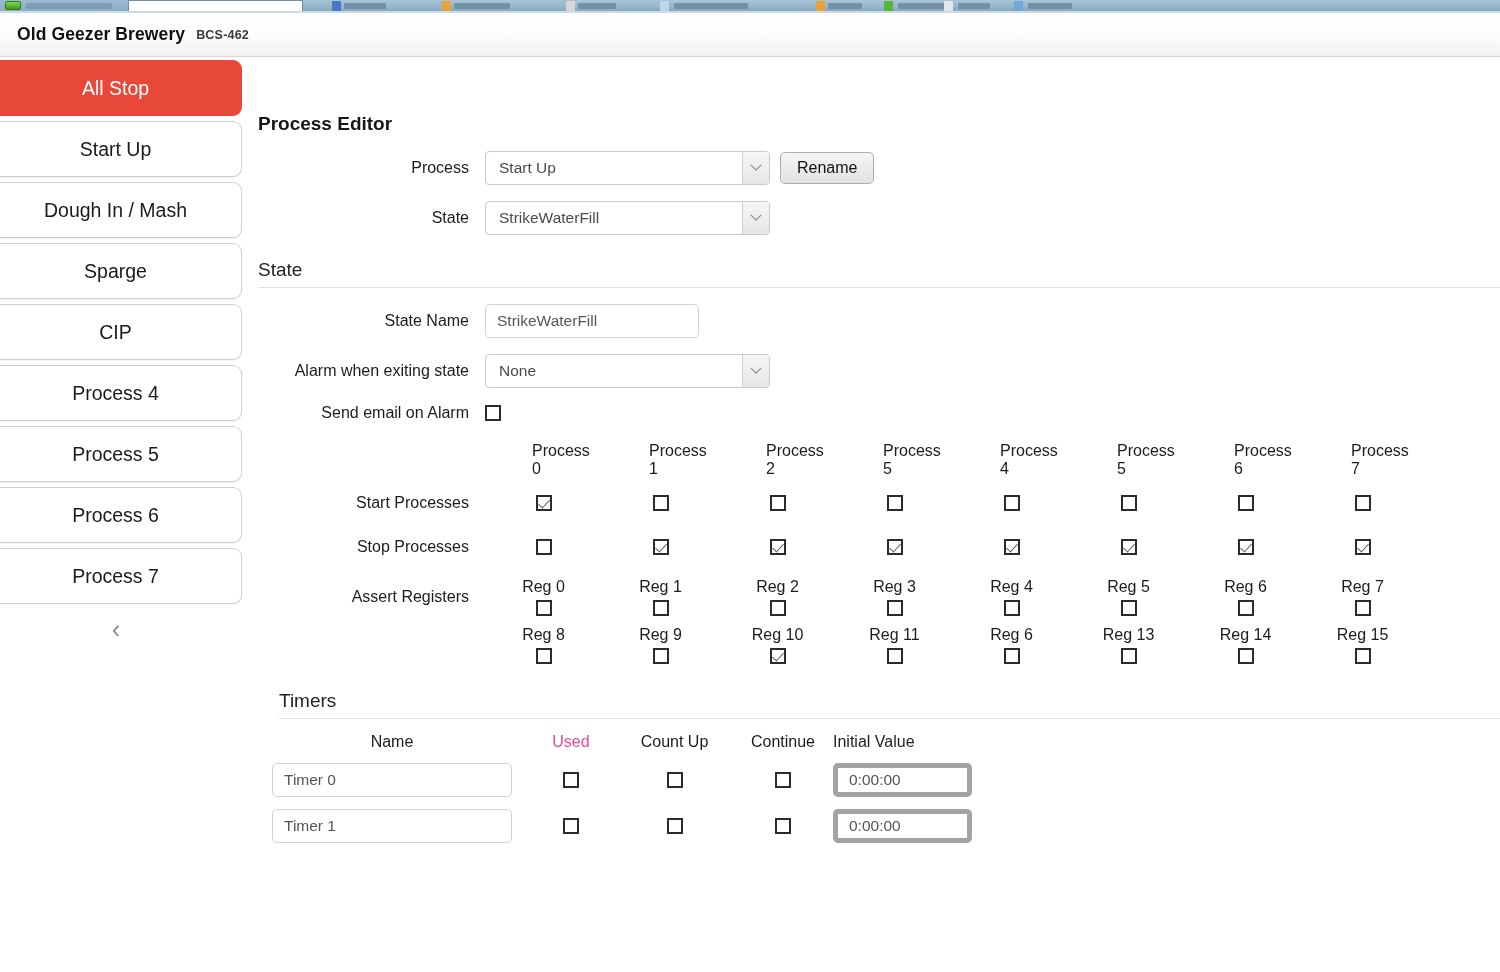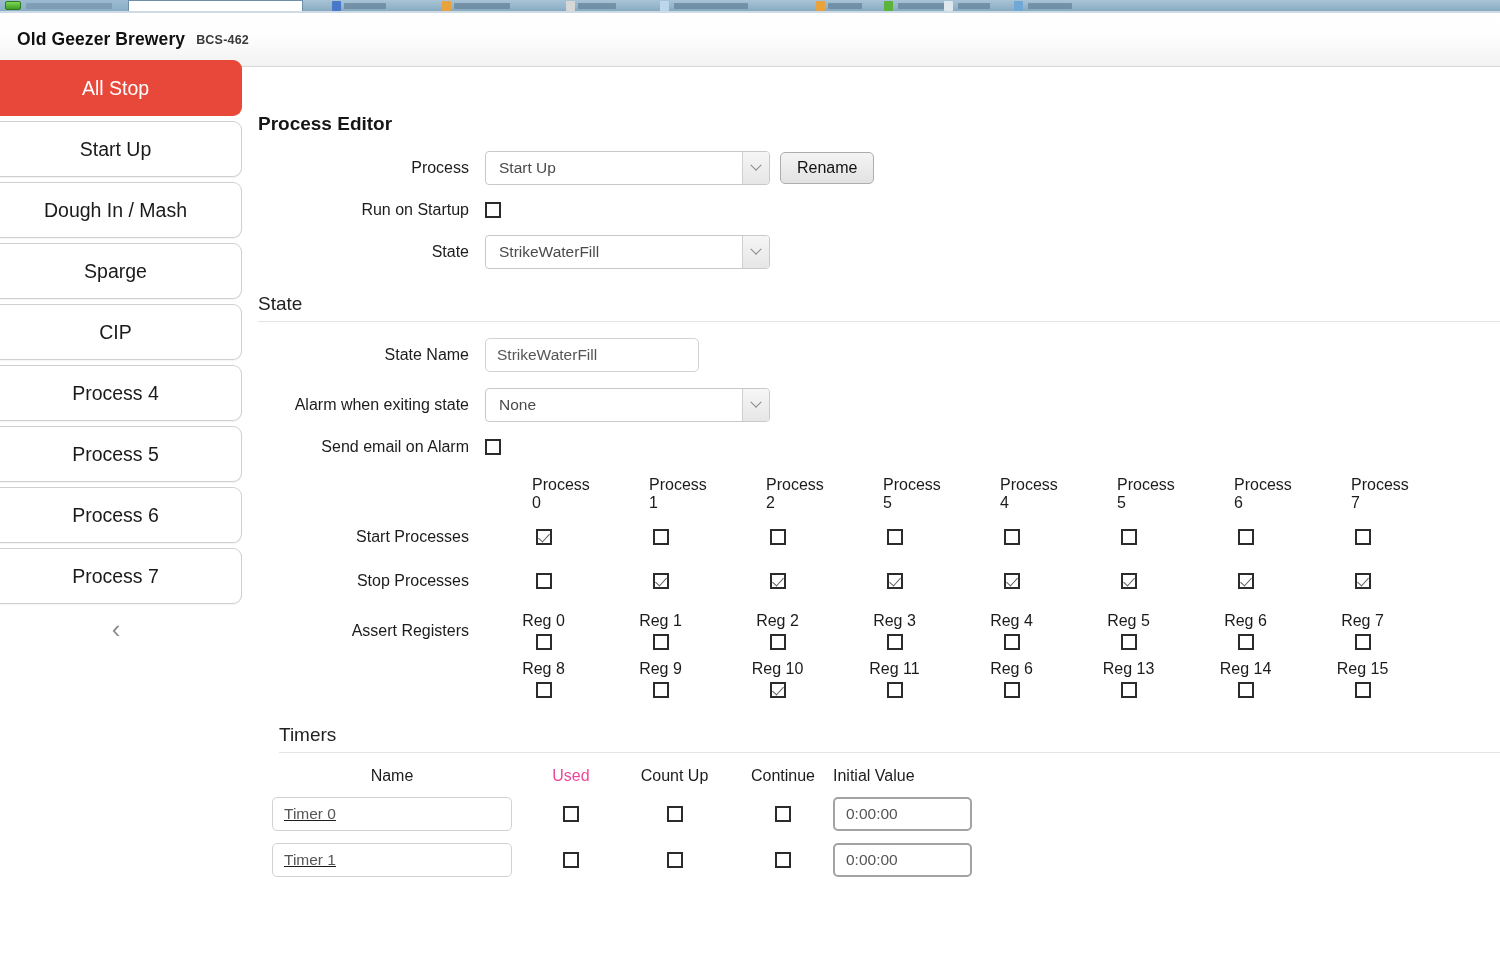--- a/index.html
+++ b/index.html
@@ -45,21 +45,21 @@
     background: rgba(105,135,158,.8); border-radius: 1px;
   }
   .chrome-bottomline {
     position: absolute; left: 0; bottom: 0; width: 100%; height: 2px;
     background: #cfdbe4;
   }
 
   
   .appbar {
     position: absolute; top: 13px; left: 0;
-    width: 1500px; height: 54px;
+    width: 1500px; height: 44px;
     background: linear-gradient(to bottom, #ffffff 0%, #fdfdfd 45%, #f2f2f2 100%);
     border-bottom: 1px solid #d8d8d8;
     display: flex; align-items: center;
   }
   .brand {
     margin-left: 17px;
     font-size: 17.5px; font-weight: bold; color: #111;
     letter-spacing: .1px;
   }
   .model {
@@ -207,30 +207,30 @@
   .reg-lbl { font-size: 16px; color: #1c1c1c; margin-bottom: 4px; }
 
   
   .timers-head { display: flex; margin-top: 14px; }
   .tm-name  { width: 268px; text-align: center; font-size: 16px; color: #1c1c1c; }
   .tm-used  { width: 90px;  text-align: center; font-size: 16px; color: #ec4899; }
   .tm-up    { width: 117px; text-align: center; font-size: 16px; color: #1c1c1c; }
   .tm-cont  { width: 100px; text-align: center; font-size: 16px; color: #1c1c1c; }
   .tm-init  { width: 160px; text-align: left;   font-size: 16px; color: #1c1c1c; }
   .timers-row { display: flex; align-items: center; margin-top: 12px; }
-  .tm-cellc { display: flex; align-items: center; justify-content: center; text-decoration: underline; }
+  .tm-cellc { display: flex; align-items: center; justify-content: center; }
   .tm-input {
     width: 240px; height: 34px;
     border: 1px solid #d2d2d2; border-radius: 5px;
     background: #fff; font-size: 15.5px; color: #555;
     padding: 0 11px; font-family: "Liberation Sans", sans-serif;
   }
   .tm-val {
     width: 139px; height: 34px;
-    border: 2px solid #a3a3a3; border-radius: 5px;
+    border: 5px solid #a3a3a3; border-radius: 5px;
     background: #fff; font-size: 15.5px; color: #555;
     padding: 0 11px; font-family: "Liberation Sans", sans-serif;
   }
 </style>
 </head>
 <body>
 
 <div class="chrome">
   <div class="chrome-tabstrip">
     <div class="chrome-greenicon"></div>
@@ -304,24 +304,20 @@
       <div class="flabel lbl-w1">Process</div>
       <div class="sel sel-process">
         <span>Start Up</span>
         <span class="arrowbox">
             <i class="chev"></i>
           </span>
       </div>
       <button class="btn-grey">Rename</button>
     </div>
 
-    <div class="frow">
-      <div class="flabel lbl-w1">Run on Startup</div>
-      <span class="cb"></span>
-    </div>
 
 
     <div class="frow">
       <div class="flabel lbl-w1">State</div>
       <div class="sel sel-state">
         <span>StrikeWaterFill</span>
         <span class="arrowbox">
             <i class="chev"></i>
           </span>
       </div>

